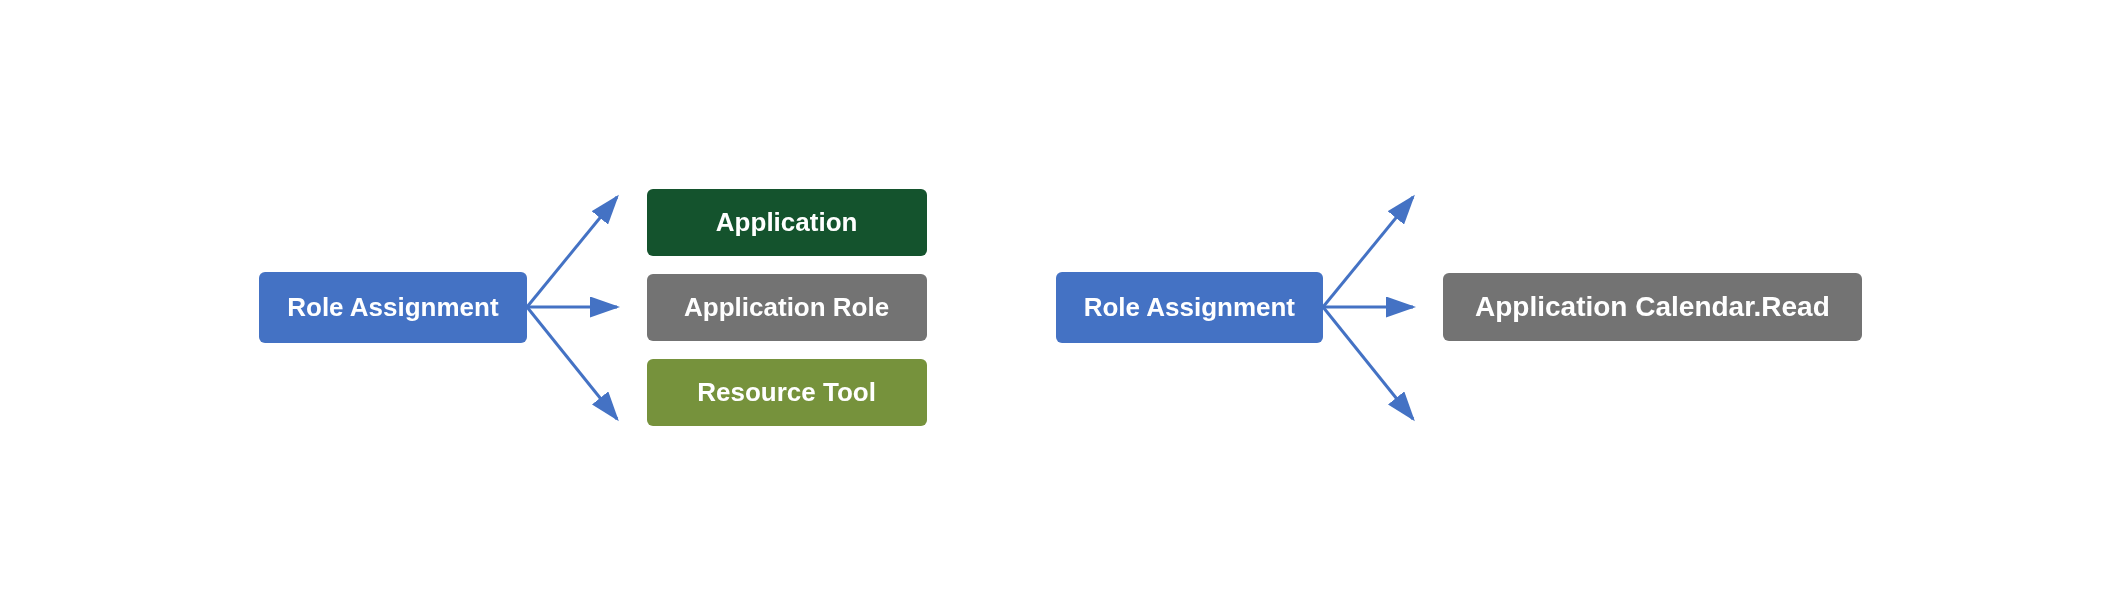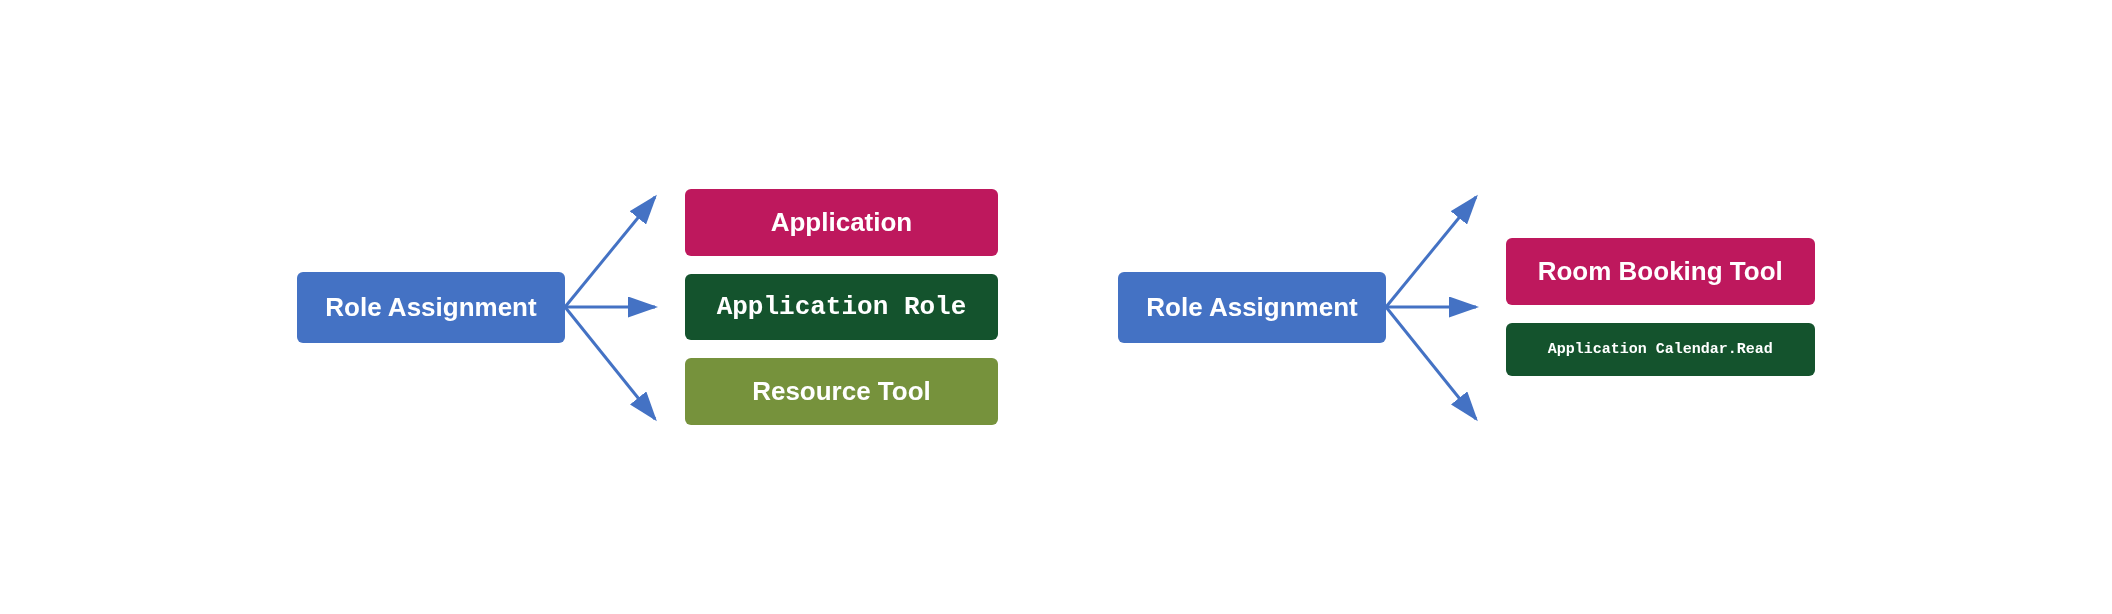--- a/index.html
+++ b/index.html
@@ -29,35 +29,36 @@
       color: white;
       font-size: 26px;
       font-weight: 600;
       padding: 20px 28px;
       border-radius: 6px;
       text-align: center;
       white-space: nowrap;
       position: relative;
       z-index: 2;
       min-width: 220px;
+      margin-left: 9px;
     }
 
     .target-box {
       color: white;
       font-size: 26px;
       font-weight: 600;
       padding: 18px 32px;
       border-radius: 6px;
       text-align: center;
       white-space: nowrap;
       min-width: 280px;
     }
 
-    .target-box.yellow { background: #be185d; }
-    .target-box.orange { background: #14532d; font-family: Liberation Mono, monospace; }
+    .target-box.yellow { background: #14532d; }
+    .target-box.orange { background: #737373; }
     .target-box.green  { background: #76923C; }
 
     .diagram-wrapper {
       display: flex;
       flex-direction: row;
       align-items: center;
       position: relative;
     }
 
     .targets-column {
@@ -109,18 +110,17 @@
       <line x1="0" y1="150" x2="90" y2="262" stroke="#4472C4" stroke-width="3" marker-end="url(#arrowhead2)"></line>
 
       <defs>
         <marker id="arrowhead2" markerWidth="10" markerHeight="7" refX="9" refY="3.5" orient="auto">
           <polygon points="0 0, 10 3.5, 0 7" fill="#4472C4"></polygon>
         </marker>
       </defs>
     </svg>
 
     <div class="targets-column">
-      <div class="target-box yellow">Room Booking Tool</div>
-      <div class="target-box orange" style="font-size:15px;">Application Calendar.Read</div>
+      <div class="target-box orange" style="font-size:28px;">Application Calendar.Read</div>
     </div>
   </div>
 
 </div>
 
 </body></html>

